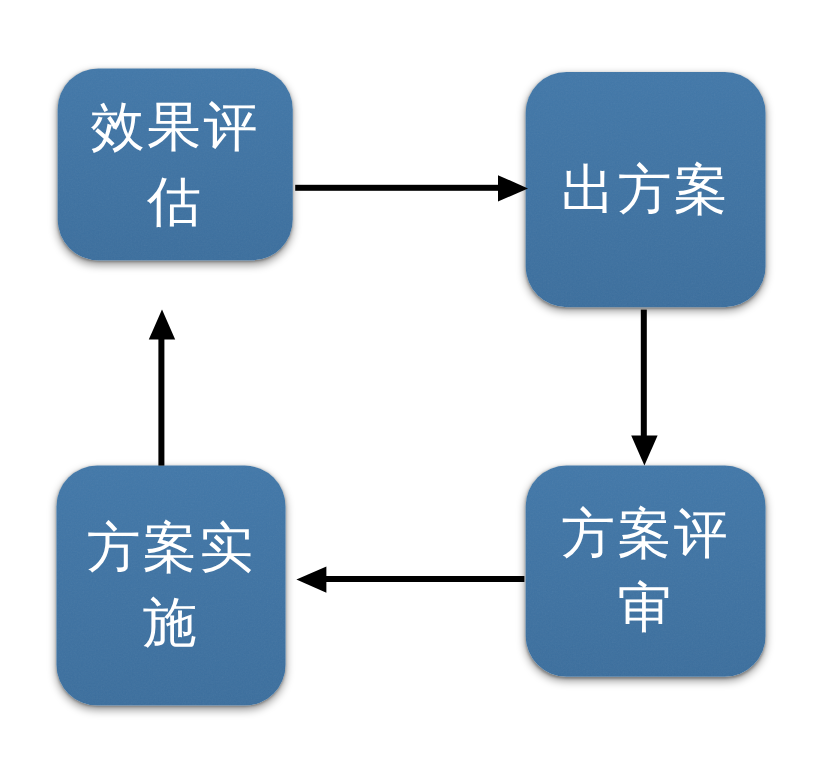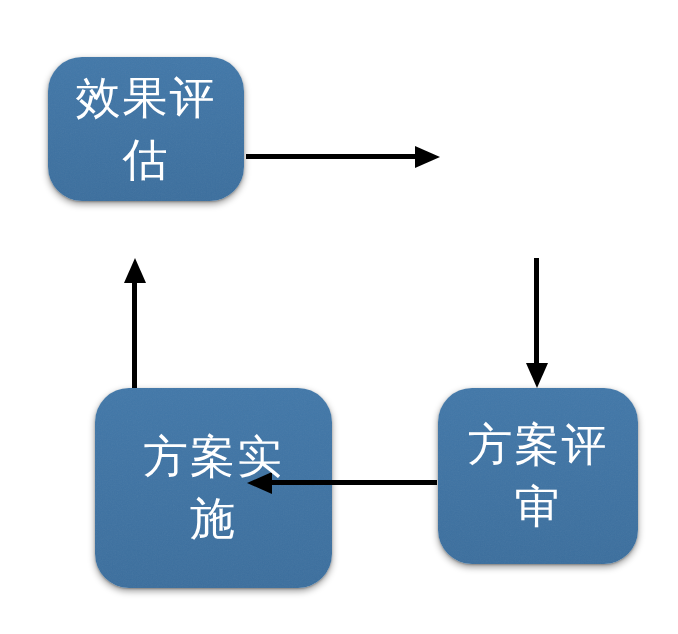--- a/index.html
+++ b/index.html
@@ -40,24 +40,24 @@
     width: 100%;
     height: 100%;
     color: #ffffff;
     font-size: 45px;
     line-height: 62px;
     letter-spacing: 2px;
     font-weight: 400;
     text-align: center;
   }
   .node .label span { display: block; }
-  .node-tl { left: 48px;  top: 57px;  width: 196px; height: 144px; }
+  .node-tl { left: 48px;  top: 57px;  width: 196px; height: 160px; }
   .node-tr { left: 438px; top: 60px;  width: 200px; height: 196px; }
   .node-br { left: 438px; top: 388px; width: 200px; height: 176px; }
-  .node-bl { left: 47px;  top: 388px; width: 237px; height: 200px; margin-left: 48px; }
+  .node-bl { left: 47px;  top: 388px; width: 191px; height: 200px; }
   
   .arrow { position: absolute; }
   .shaft-h {
     position: absolute;
     top: 8px;
     height: 5px;
     background: #000000;
   }
   .shaft-v {
     position: absolute;
@@ -125,20 +125,29 @@
   <div class="node node-tl">
     <svg class="texture">
         <rect width="100%" height="100%" filter="url(#paperNoise)" opacity="0.07"></rect>
       </svg>
     <div class="label">
         <span>效果评</span>
         <span>估</span>
       </div>
   </div>
 
+  <div class="node node-tr">
+    <svg class="texture">
+        <rect width="100%" height="100%" filter="url(#paperNoise)" opacity="0.07"></rect>
+      </svg>
+    <div class="label">
+        <span>出方案</span>
+        <span></span>
+      </div>
+  </div>
 
   <div class="node node-br">
     <svg class="texture">
         <rect width="100%" height="100%" filter="url(#paperNoise)" opacity="0.07"></rect>
       </svg>
     <div class="label">
         <span>方案评</span>
         <span>审</span>
       </div>
   </div>

